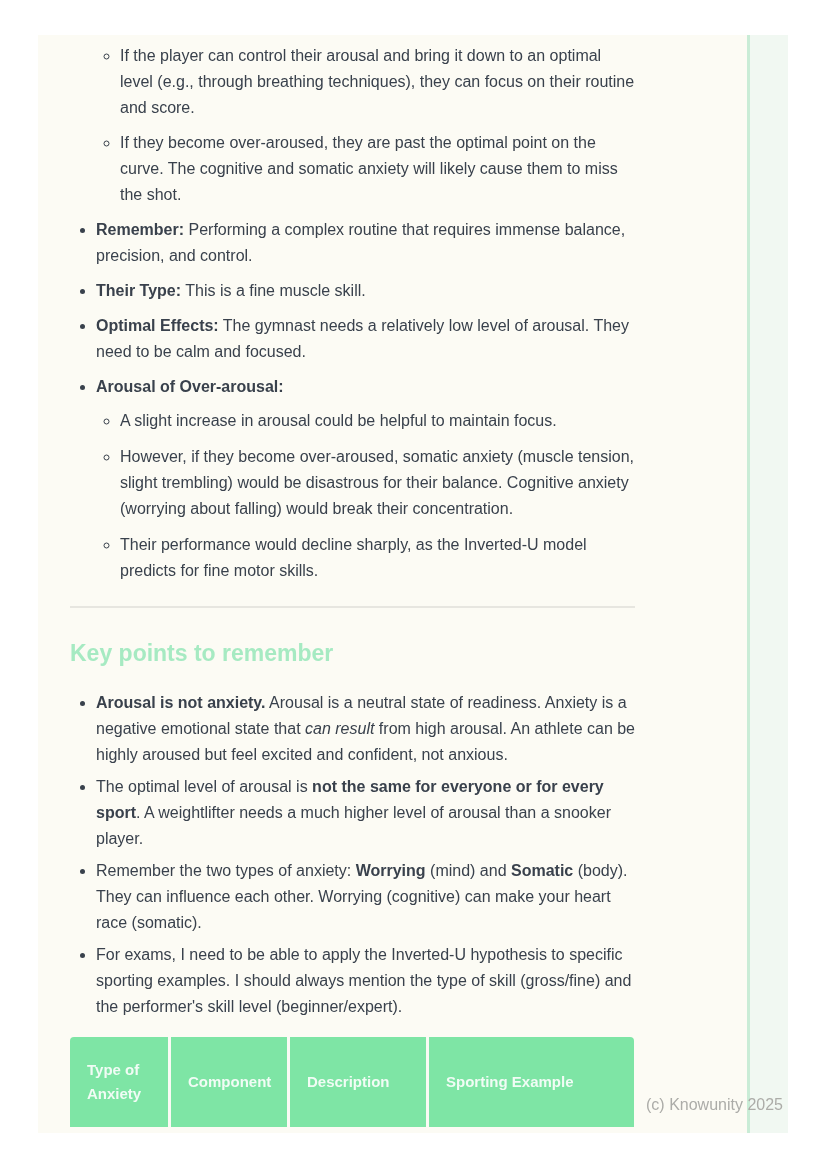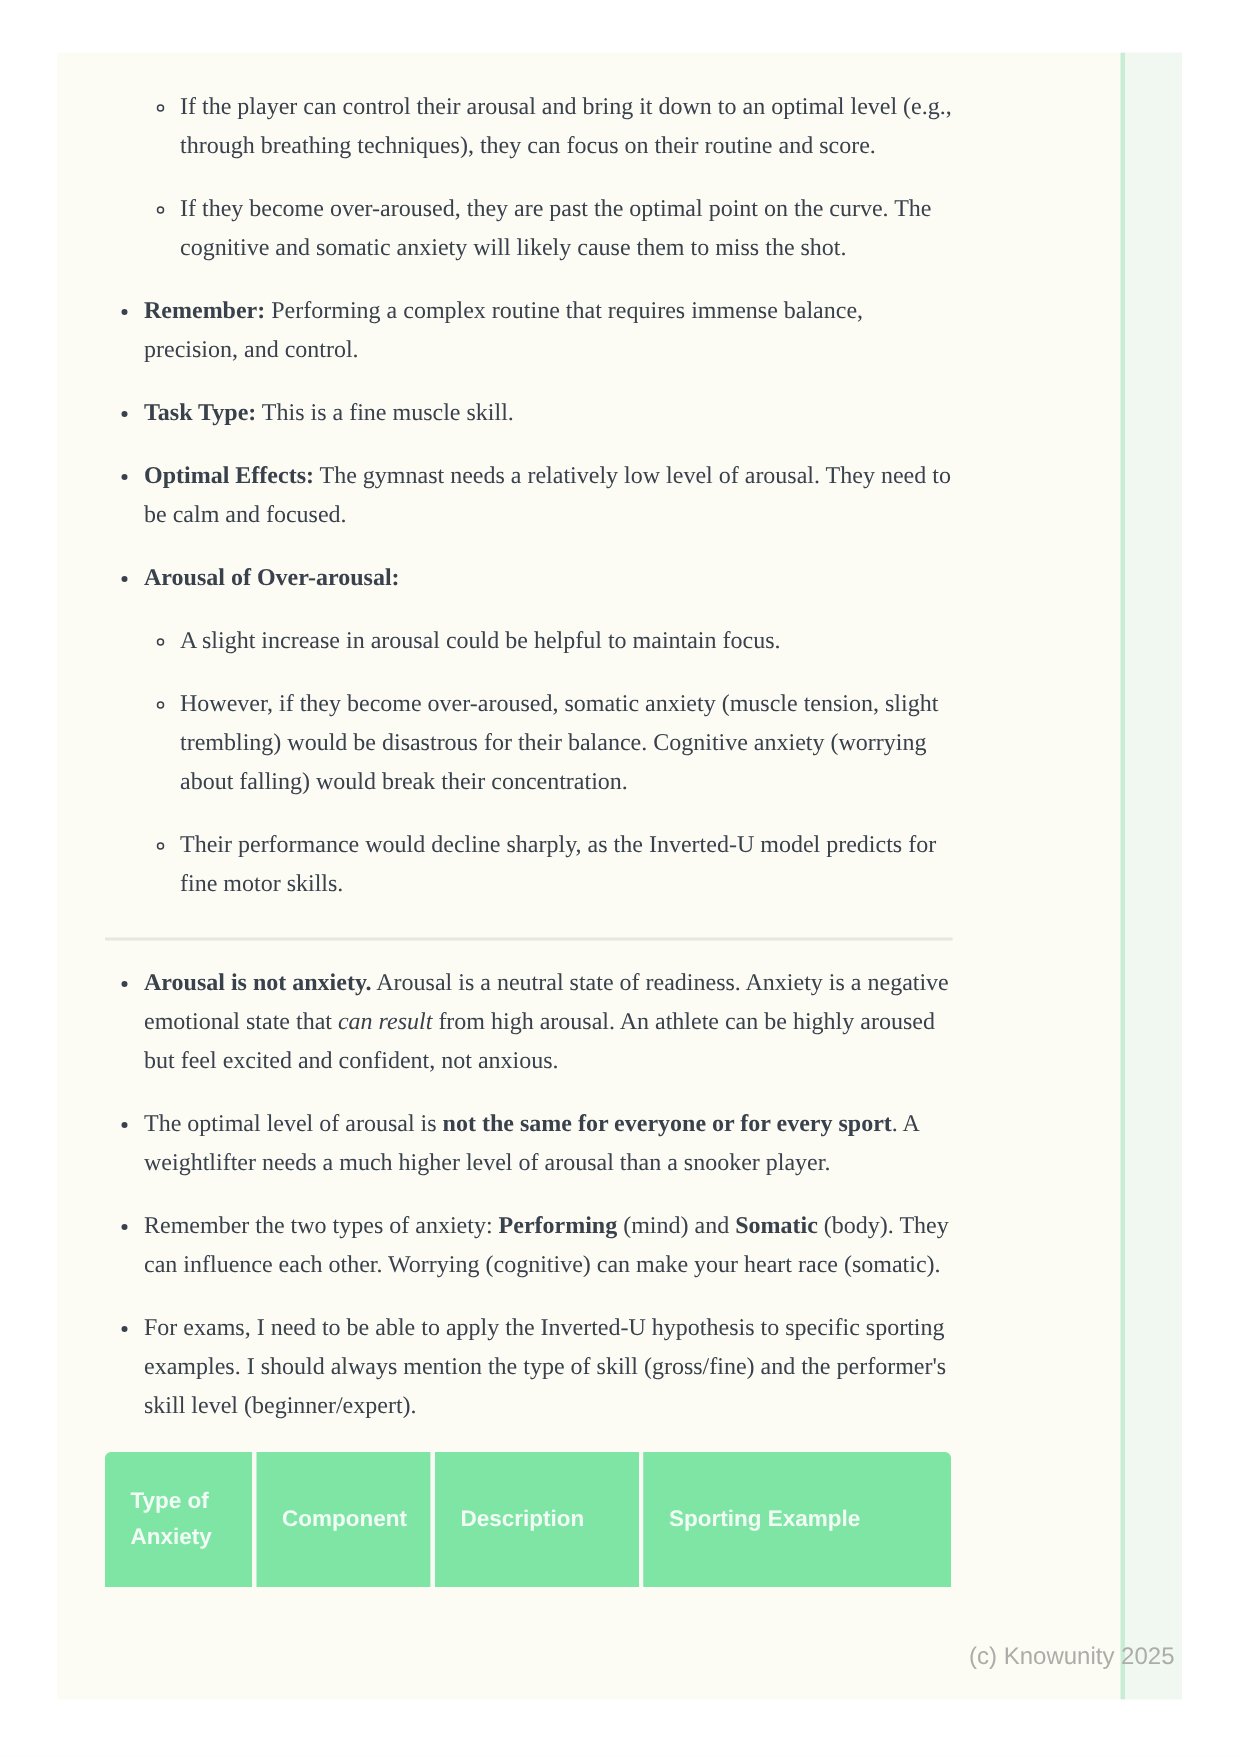--- a/index.html
+++ b/index.html
@@ -18,21 +18,21 @@
   }
   .accent-line {
     position:absolute; top:0; right:38px; width:3px; height:100%;
     background:#C9ECD6;
   }
   .content {
     position:relative; padding:8px 0 0 32px; width:565px;
     color:#39414C; font-size:16px; line-height:26px;
   }
   ul { margin:0; padding:0; }
-  li { margin:16px 0 9px 0;font-family:Liberation Serif, serif; }
+  li { margin:0 0 9px 0; }
   .mainlist { list-style:disc outside; padding-left:26px; }
   .sublist  { list-style:circle outside; }
   .sublist.intro { padding-left:50px; }
   .sublist.nested { padding-left:24px; margin-top:8px; }
   .sublist.nested li { margin-bottom:10px; }
   .example-heading { font-weight:700; margin:17px 0 19px 0; }
   .divider {
     border:none; border-top:2px solid #E7E6E0;
     margin:22px 0 0 0; width:565px;
   }
@@ -68,39 +68,40 @@
   <div class="content">
 
     <ul class="sublist intro">
       <li><span>If the player can control their arousal and bring it down to an optimal level (e.g., through breathing techniques), they can focus on their routine and score.</span></li>
       <li><span>If they become over-aroused, they are past the optimal point on the curve. The cognitive and somatic anxiety will likely cause them to miss the shot.</span></li>
     </ul>
 
 
     <ul class="mainlist">
       <li><span style="font-weight: 700;">Remember:</span><span> Performing a complex routine that requires immense balance, precision, and control.</span></li>
-      <li><span style="font-weight: 700;">Task Type:</span><span> This is a fine muscle skill.</span></li>
+      <li><span style="font-weight: 700;">Their Type:</span><span> This is a fine muscle skill.</span></li>
       <li><span style="font-weight: 700;">Optimal Effects:</span><span> The gymnast needs a relatively low level of arousal. They need to be calm and focused.</span></li>
       <li>
         <span><span style="font-weight: 700;">Arousal of Over-arousal:</span></span>
         <ul class="sublist nested">
           <li><span>A slight increase in arousal could be helpful to maintain focus.</span></li>
           <li><span>However, if they become over-aroused, somatic anxiety (muscle tension, slight trembling) would be disastrous for their balance. Cognitive anxiety (worrying about falling) would break their concentration.</span></li>
           <li><span>Their performance would decline sharply, as the Inverted-U model predicts for fine motor skills.</span></li>
         </ul>
       </li>
     </ul>
 
     <hr class="divider">
 
+    <h2 class="key-heading">Key points to remember</h2>
 
     <ul class="mainlist keypoints">
       <li><span style="font-weight: 700;">Arousal is not anxiety.</span><span> Arousal is a neutral state of readiness. Anxiety is a negative emotional state that </span><span style="font-style: italic;">can result</span><span> from high arousal. An athlete can be highly aroused but feel excited and confident, not anxious.</span></li>
       <li><span>The optimal level of arousal is </span><span style="font-weight: 700;">not the same for everyone or for every sport</span><span>. A weightlifter needs a much higher level of arousal than a snooker player.</span></li>
-      <li><span>Remember the two types of anxiety: </span><span style="font-weight: 700;">Performing</span><span> (mind) and </span><span style="font-weight: 700;">Somatic</span><span> (body). They can influence each other. Worrying (cognitive) can make your heart race (somatic).</span></li>
+      <li><span>Remember the two types of anxiety: </span><span style="font-weight: 700;">Worrying</span><span> (mind) and </span><span style="font-weight: 700;">Somatic</span><span> (body). They can influence each other. Worrying (cognitive) can make your heart race (somatic).</span></li>
       <li><span>For exams, I need to be able to apply the Inverted-U hypothesis to specific sporting examples. I should always mention the type of skill (gross/fine) and the performer's skill level (beginner/expert).</span></li>
     </ul>
 
     <table>
       <colgroup>
         <col style="width:98px">
           <col style="width:119px">
           <col style="width:139px">
           <col style="width:208px">
       </colgroup>

